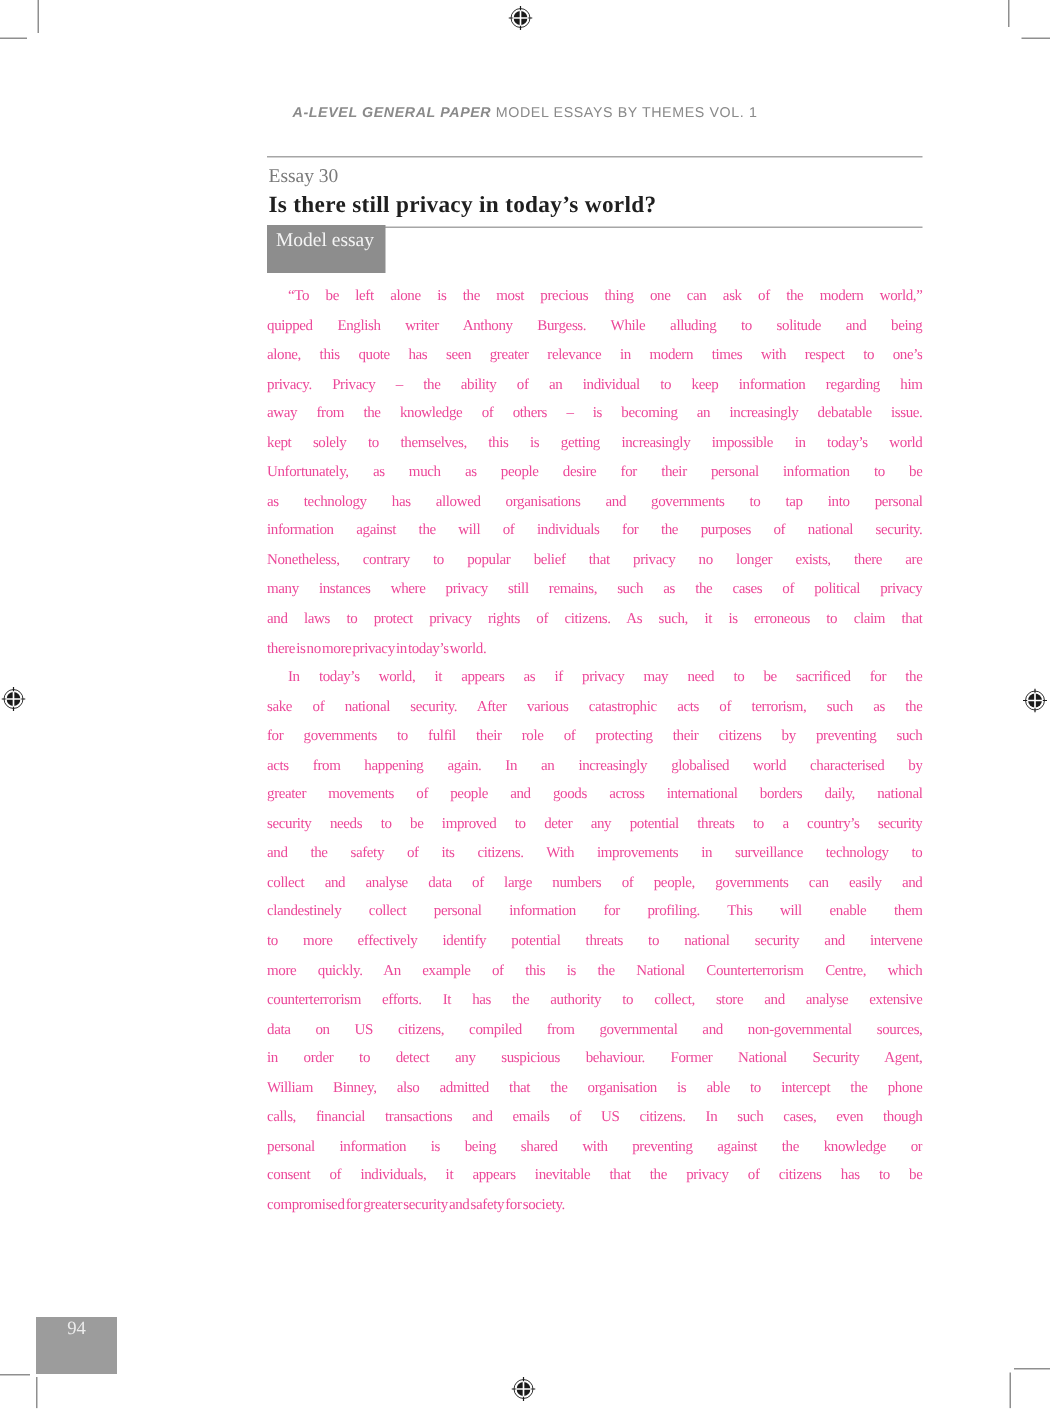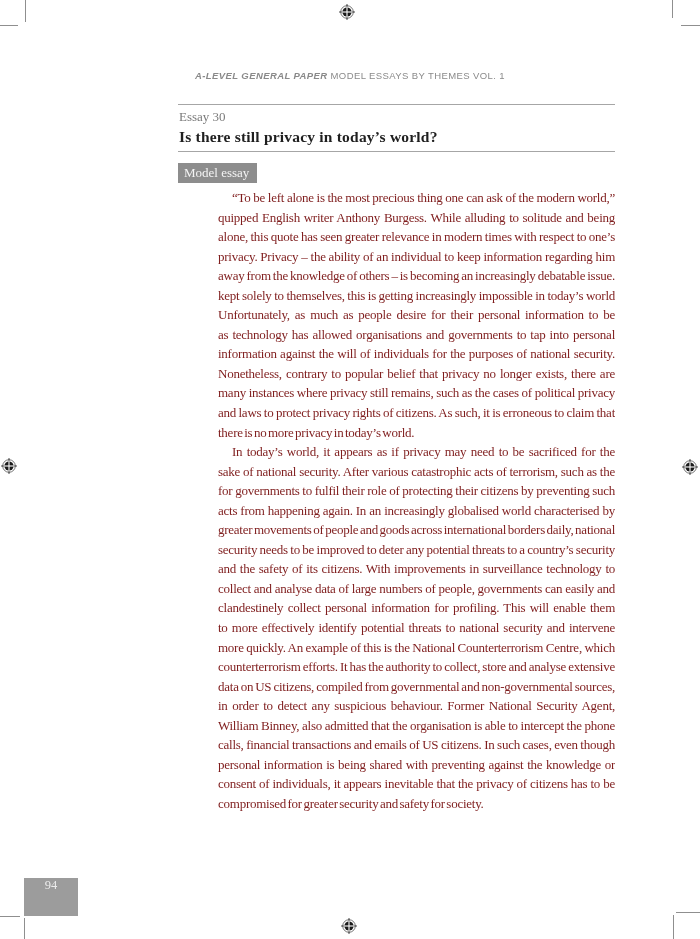--- a/index.html
+++ b/index.html
@@ -45,34 +45,33 @@
   .essay-number {
     position: absolute; left: 179px; top: 109px;
     font-size: 13px; color: #7a7a7a;
   }
   .essay-title {
     position: absolute; left: 179px; top: 128px;
     font-size: 15.5px; font-weight: bold; color: #1f1f1f;
     letter-spacing: 0.2px;
   }
   .section-chip {
-    position: absolute; left: 178px; top: 163px;
+    position: absolute; left: 178px; top: 150px;
     background: #8d8d8d; color: #f4f4f4;
-    font-size: 13px; padding: 2px 8px 2px 6px;
+    font-size: 13px; padding: 2px 8px 14px 6px;
   }
   
   .essay-body { position: absolute; left: 178px; top: 188px; width: 437px; }
   .line {
     position: relative;
     height: 19.55px; line-height: 19.55px;
-    font-size: 13px; color: #7f1d1d;
+    font-size: 10px; color: #ec4899;
     letter-spacing: -0.25px; word-spacing: -1.5px;
     text-align: justify; text-align-last: justify;
     overflow: hidden;
-    margin-left: 40px;
   }
   .line.para-first { text-indent: 14px; }
   .line.para-last  { text-align-last: left; }
   
   .page-number-box {
     position: absolute; left: 24px; top: 878px;
     width: 54px; height: 38px;
     background: #9c9c9c;
     display: flex; align-items: flex-start; justify-content: center;
     color: #ececec; font-size: 12.5px;

